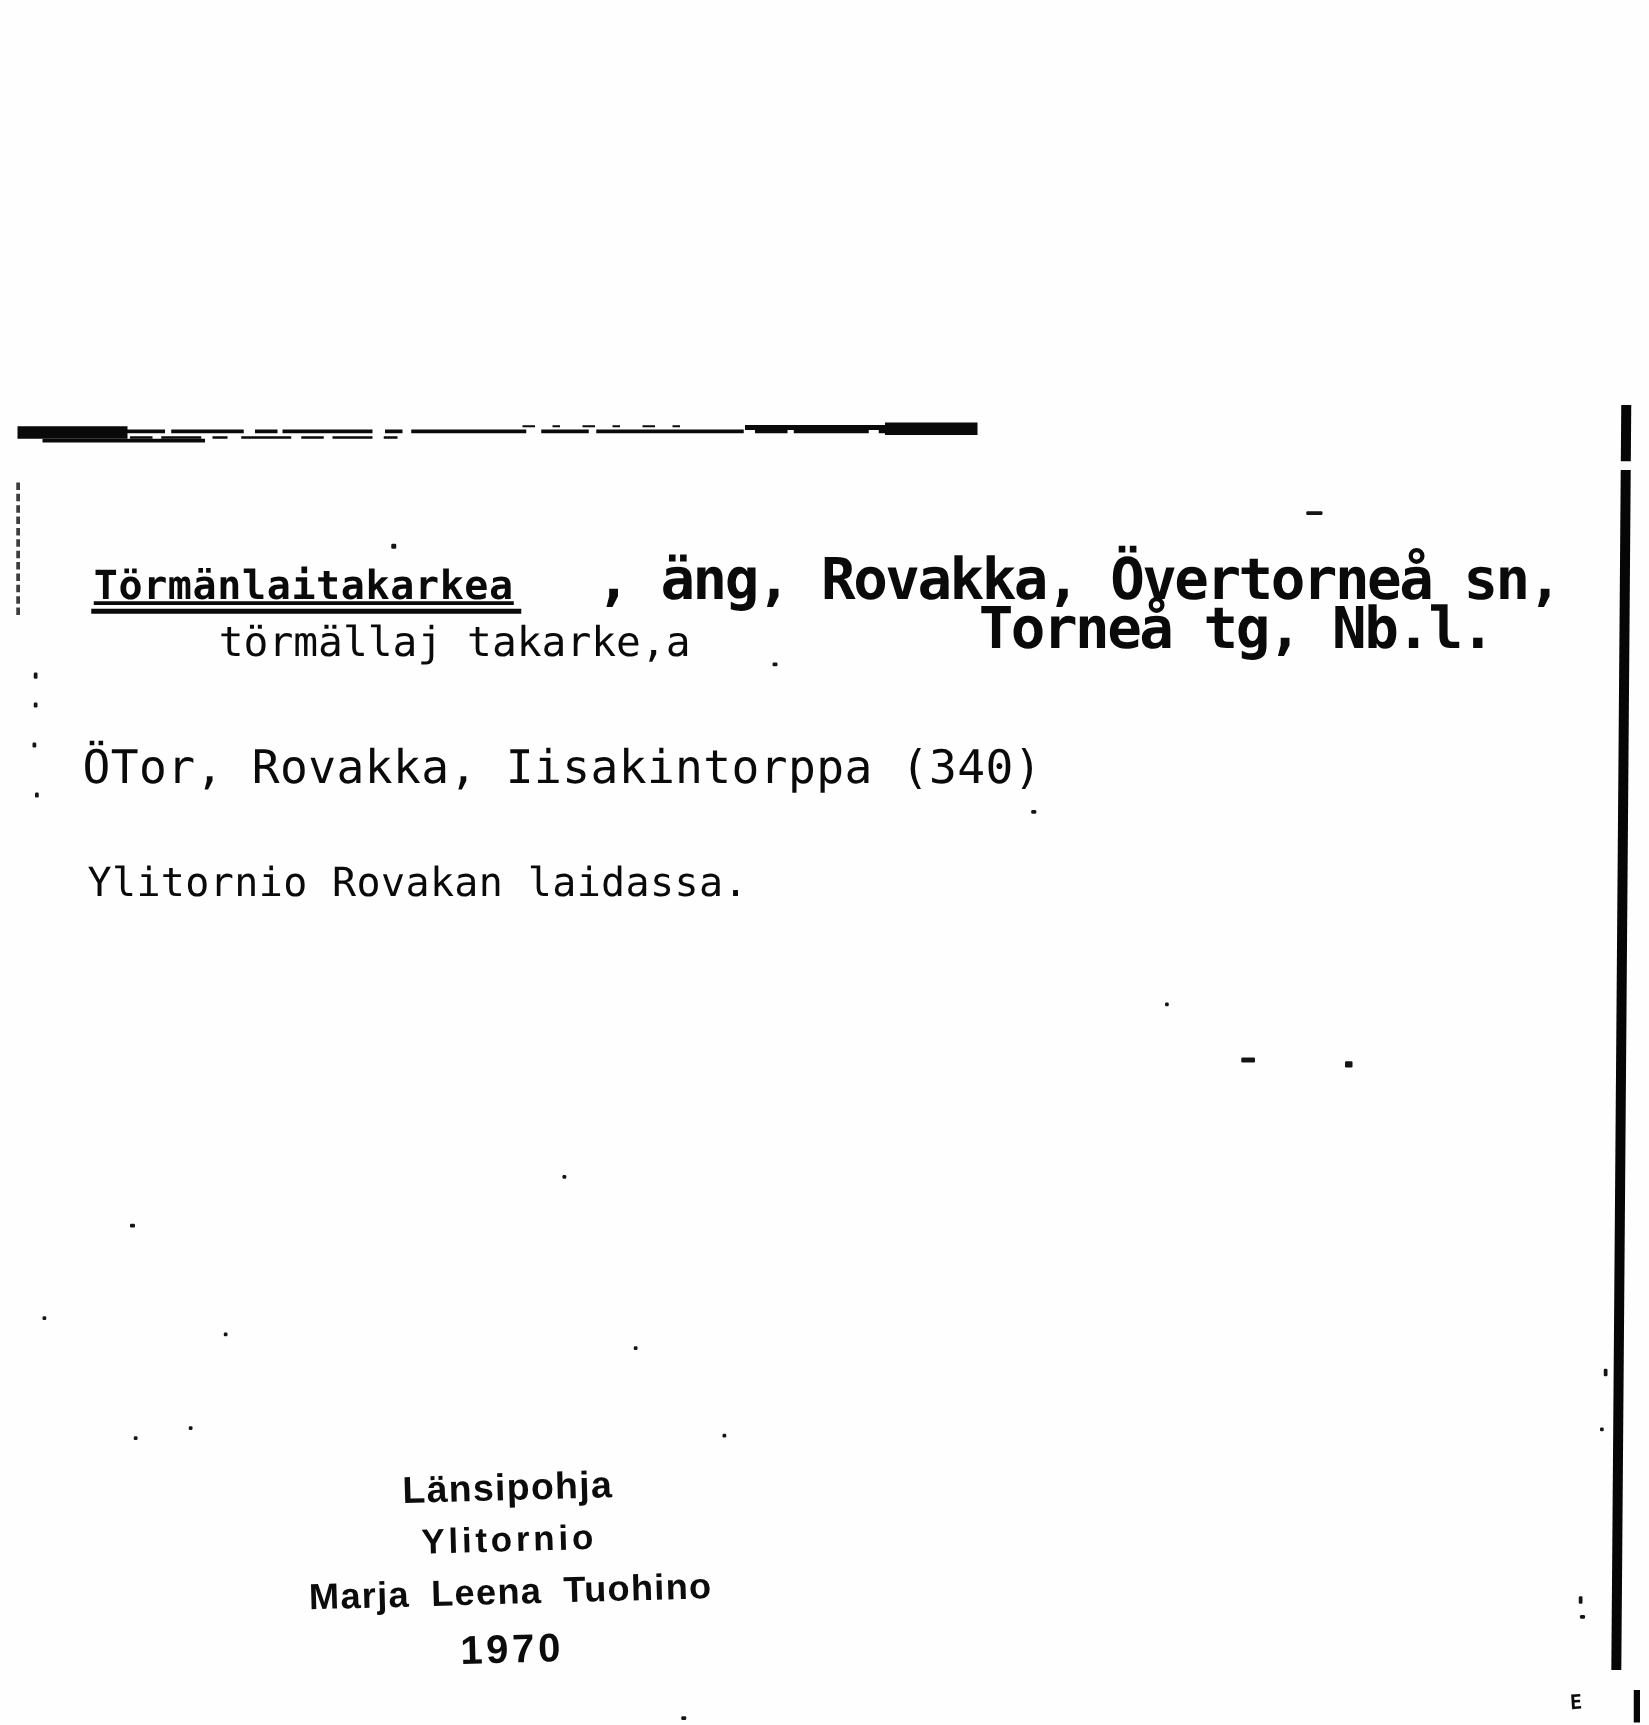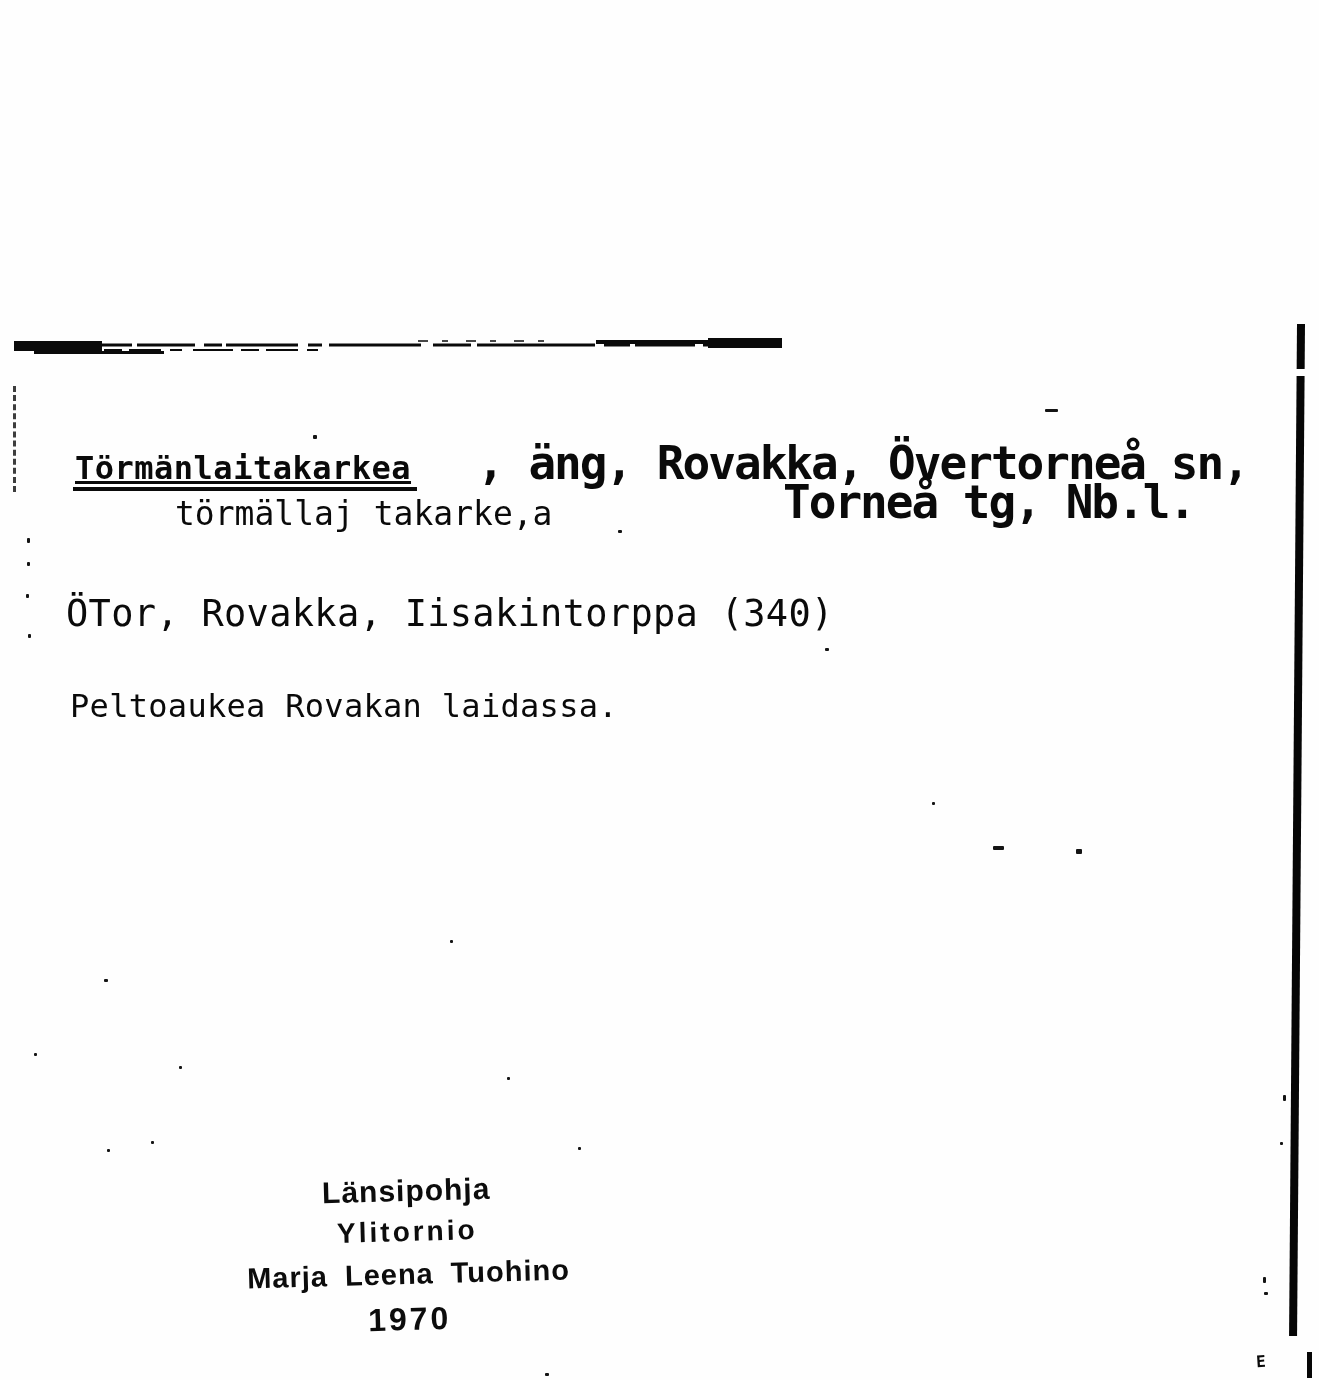--- a/index.html
+++ b/index.html
@@ -62,21 +62,21 @@
   <div class="ldots"></div>
 
   <span class="tw headword">Törmänlaitakarkea</span>
   <span class="tw entry-rest">, äng, Rovakka, Övertorneå sn,</span>
 
   <span class="tw phonetic">törmällaj takarke‚a</span>
   <span class="tw entry-line2">Torneå tg, Nb.l.</span>
 
   <span class="tw reference">ÖTor, Rovakka, Iisakintorppa (340)</span>
 
-  <span class="tw note">Peltoaukea Rovakan laidassa.</span>
+  <span class="tw note">Ylitornio Rovakan laidassa.</span>
 
   <div class="stamp">
     <div class="s1">Länsipohja</div>
     <div class="s2">Ylitornio</div>
     <div class="s3">Marja Leena Tuohino</div>
     <div class="s4">1970</div>
   </div>
 
   <div class="vline"></div>
   <div class="vgap"></div>

